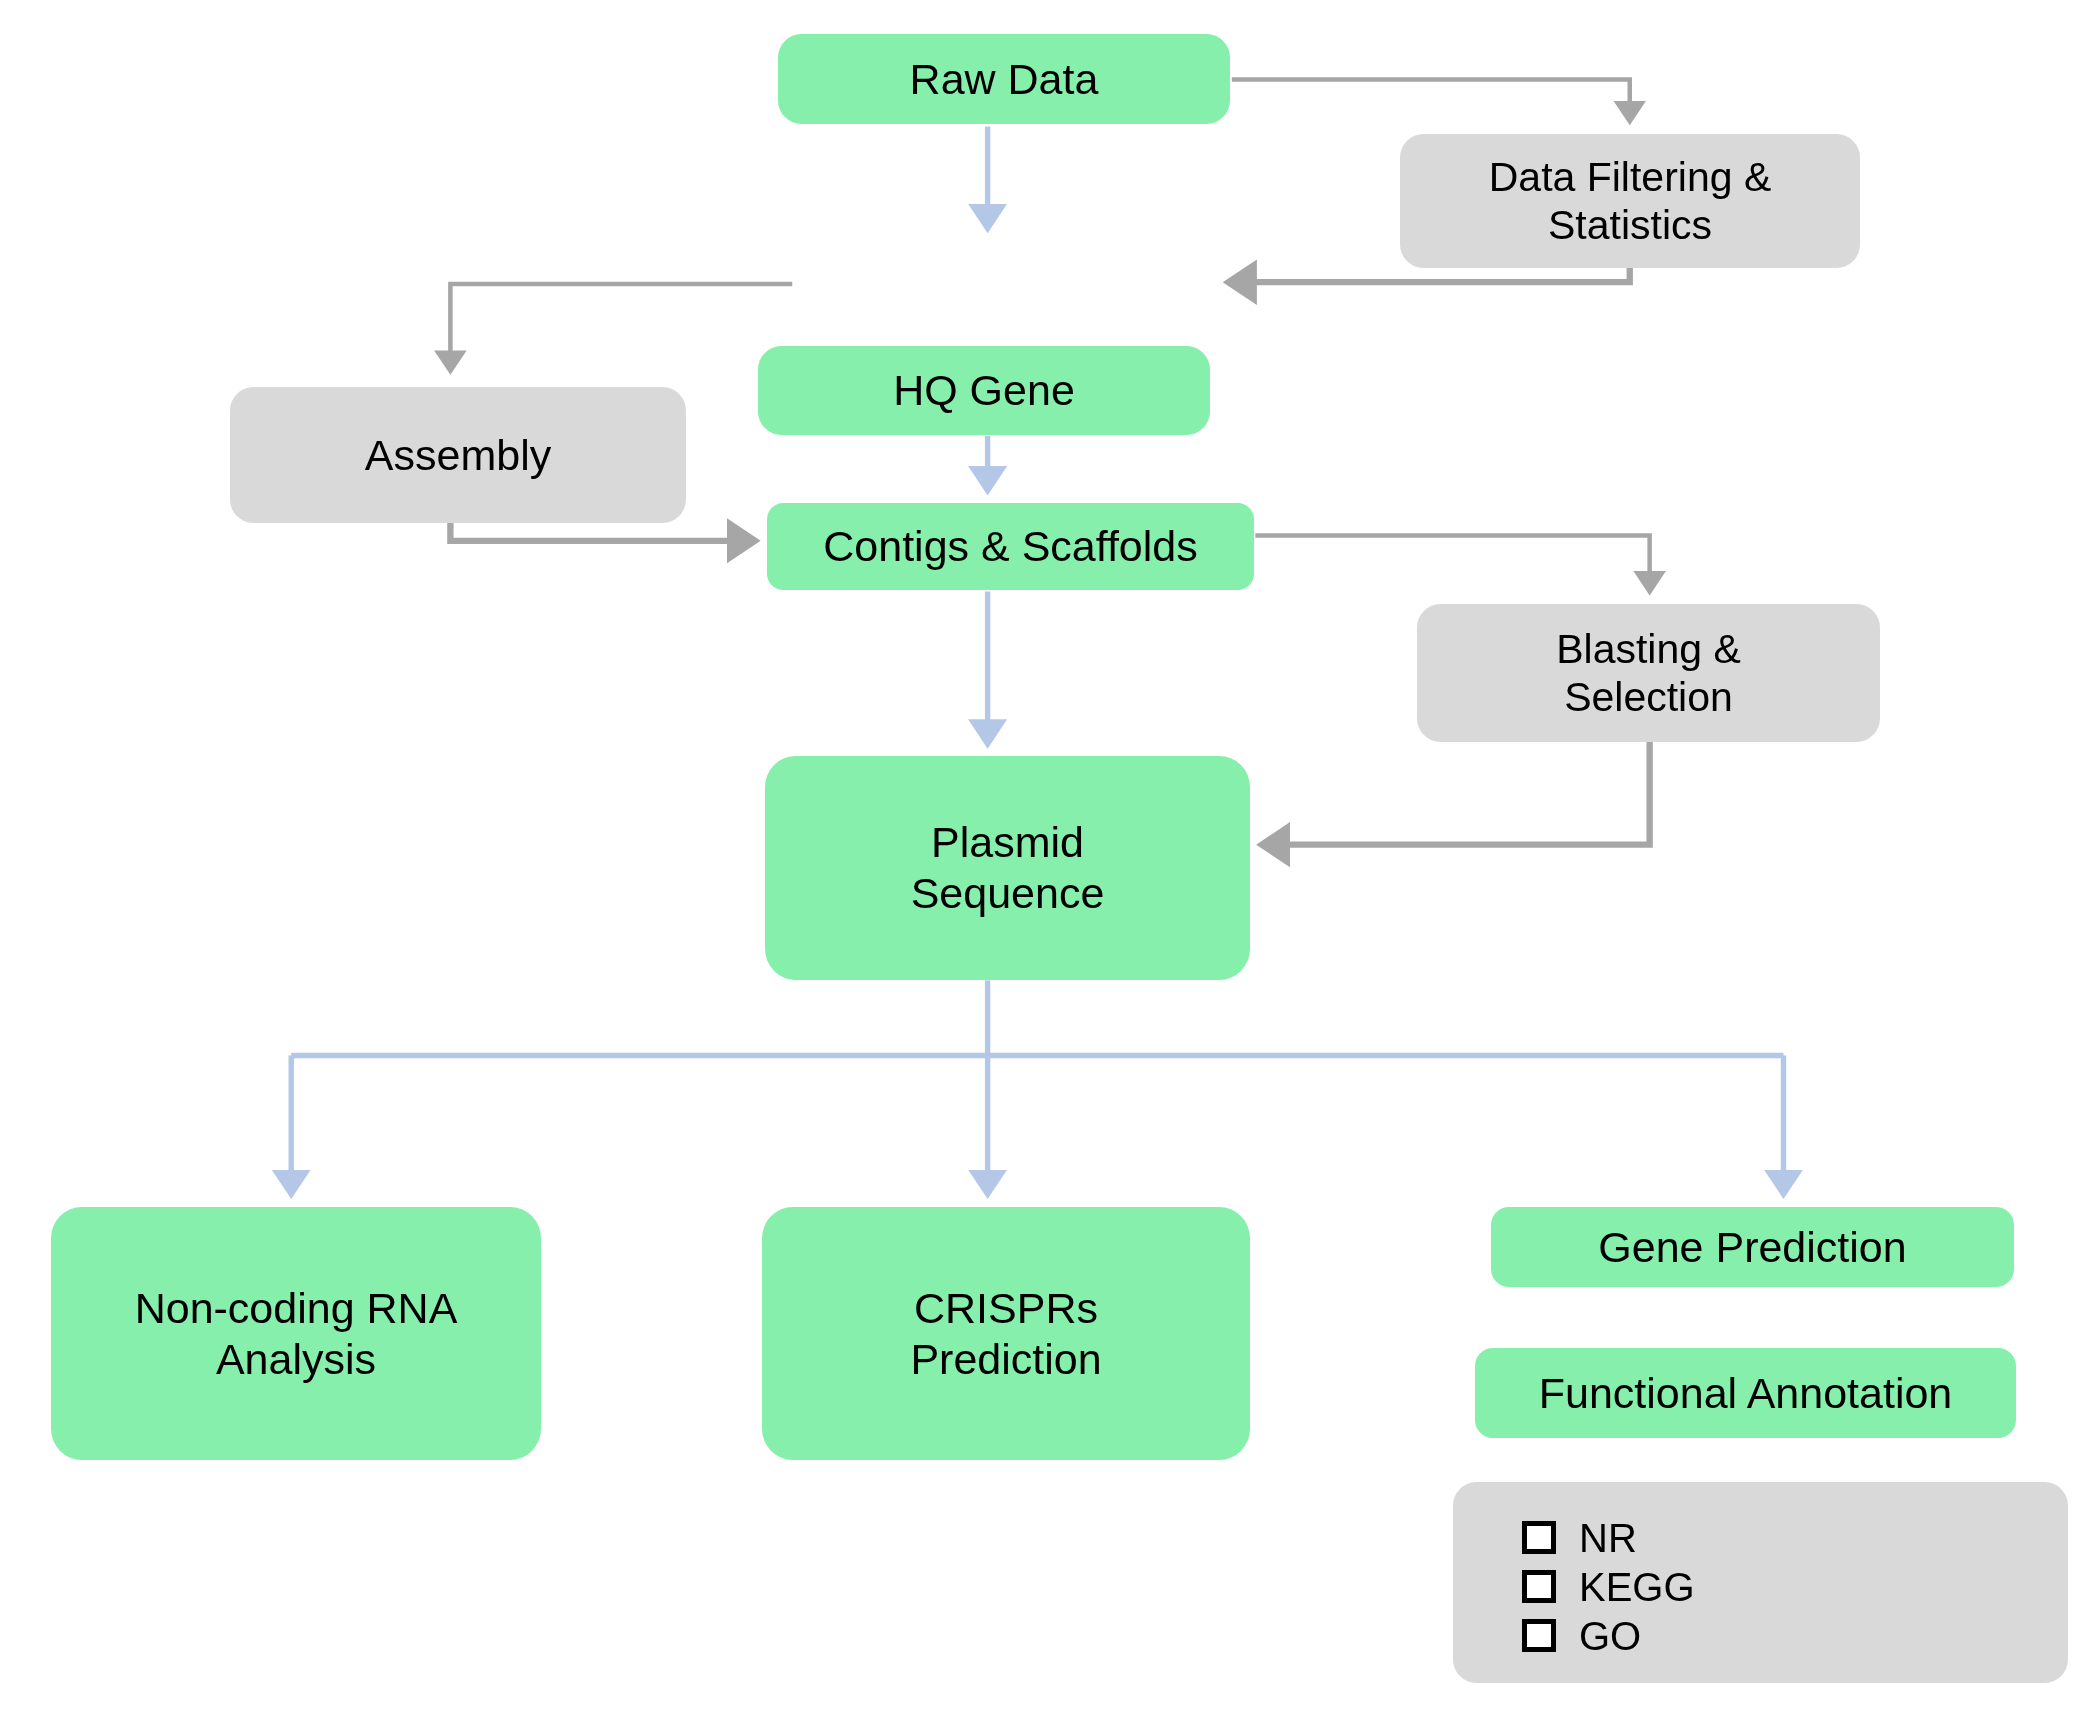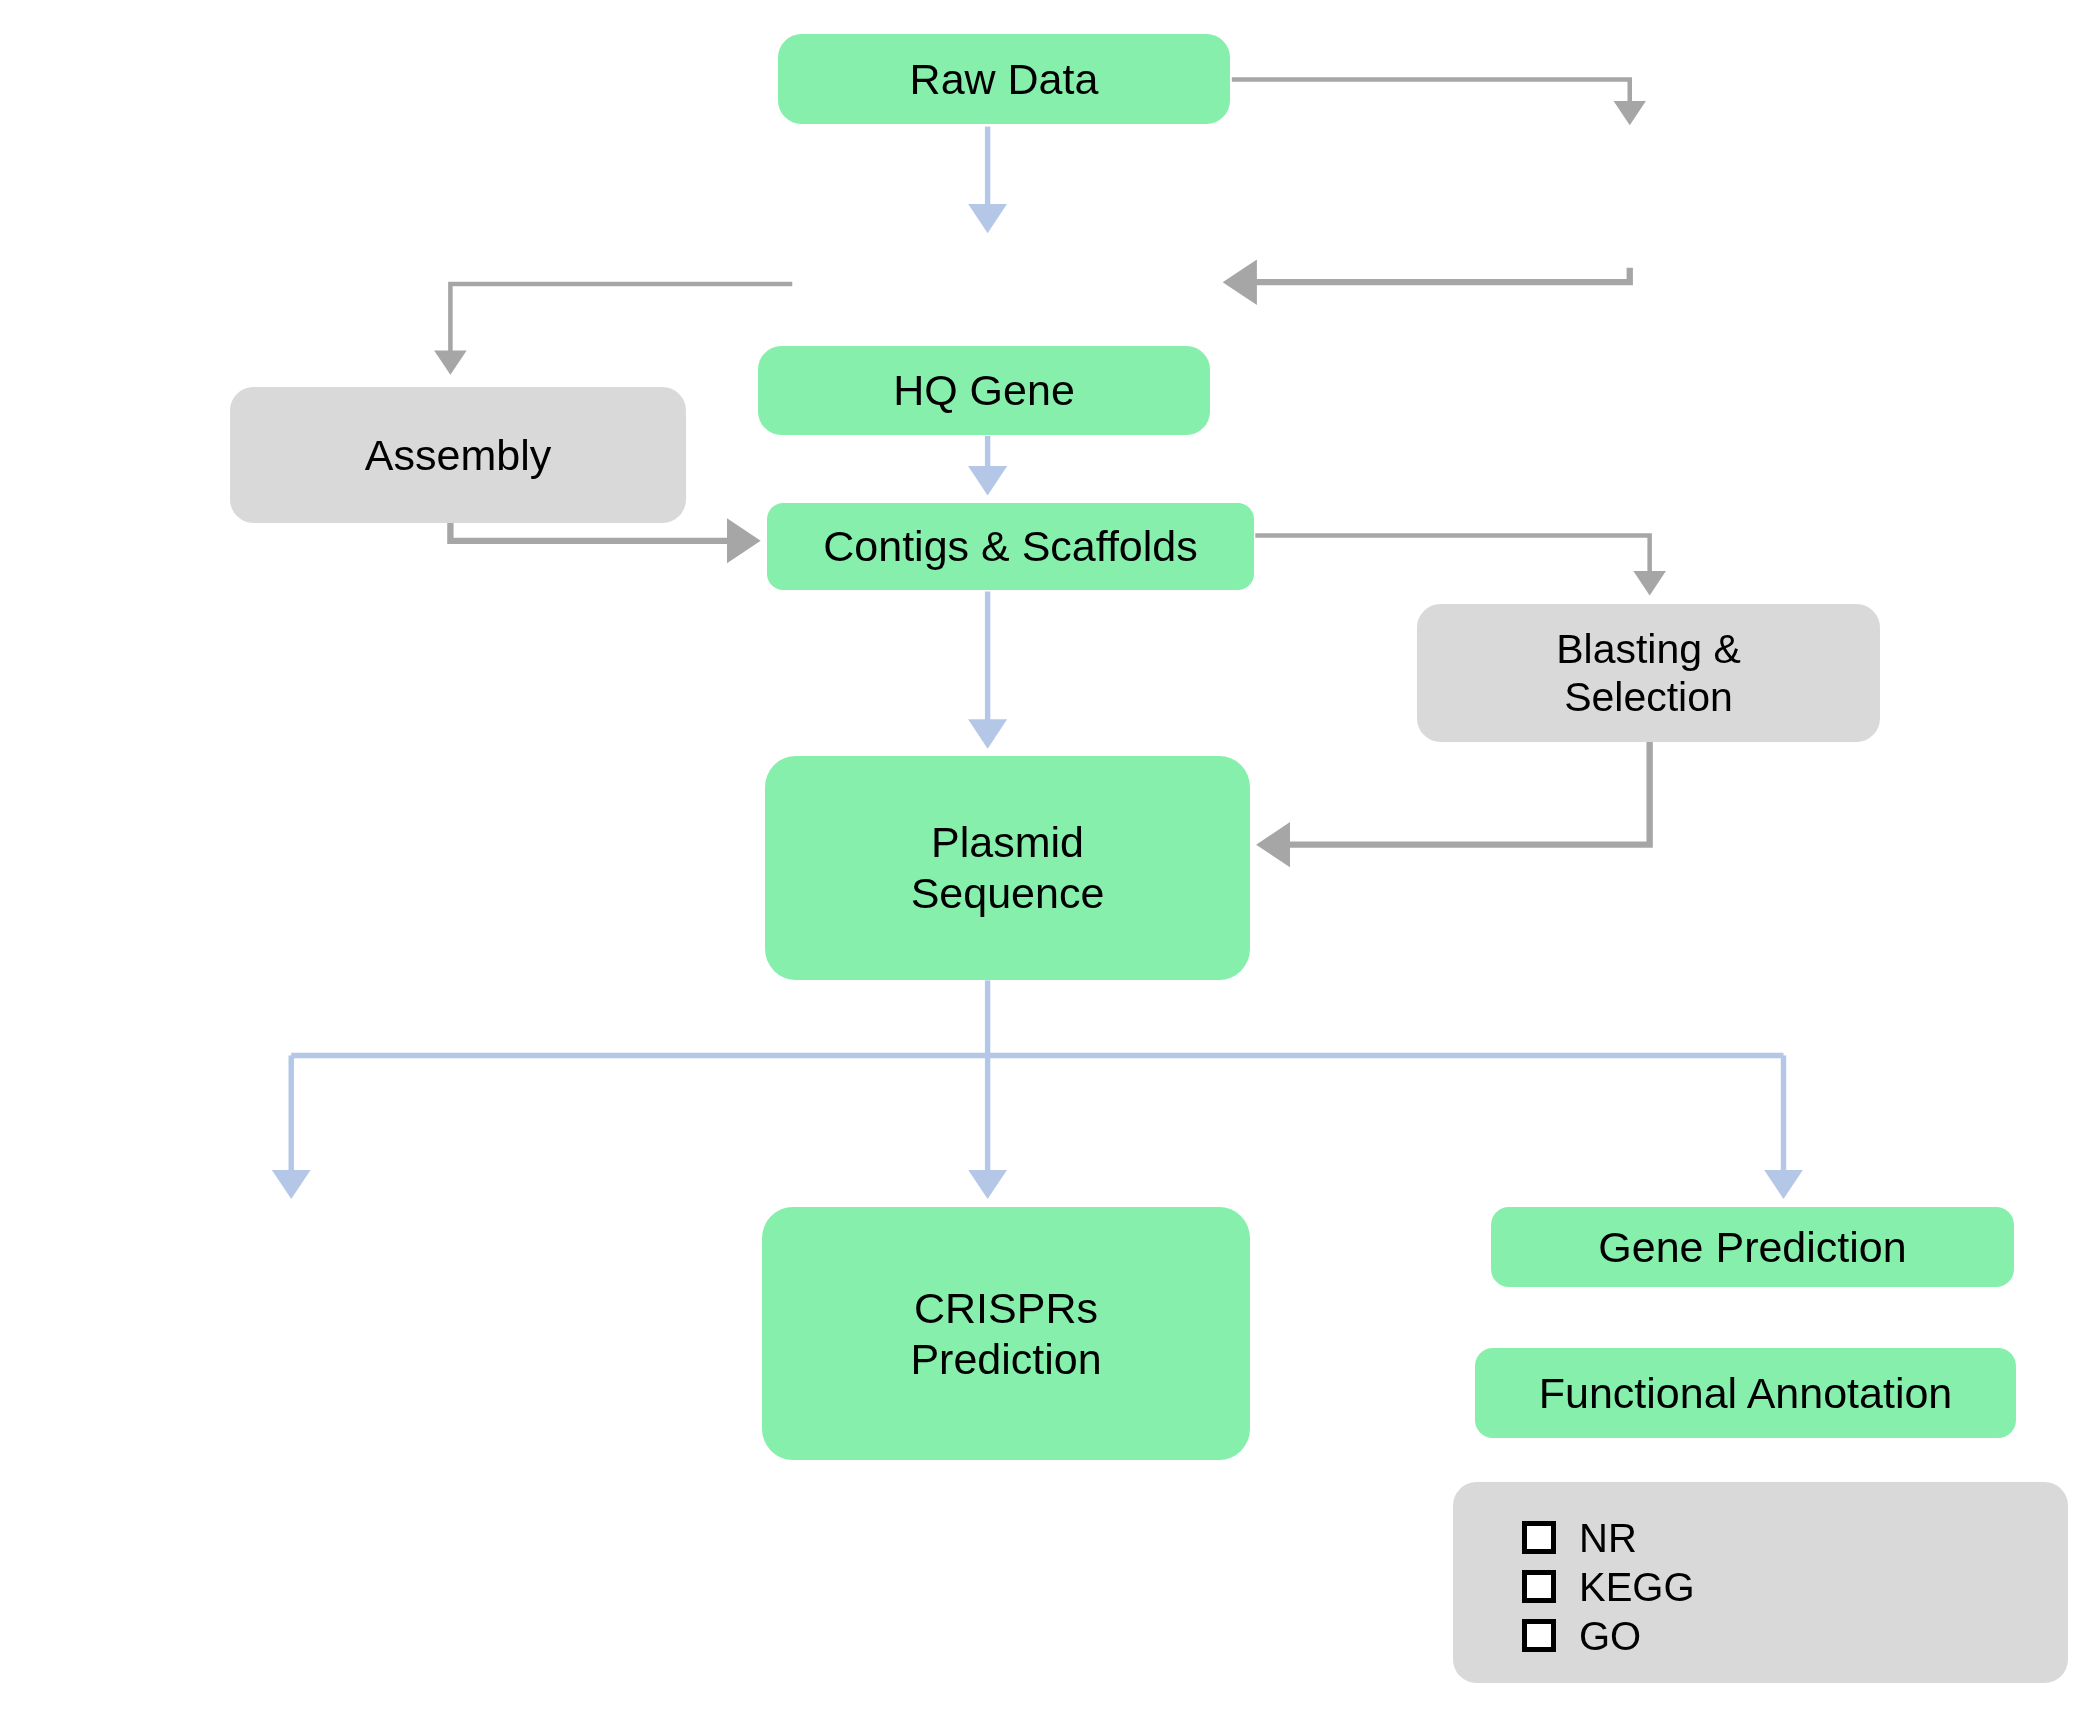--- a/index.html
+++ b/index.html
@@ -119,20 +119,24 @@
     <path d="M322,1167 L1972,1167" fill="none" stroke="#b4c7e7" stroke-width="6"></path>
     <path d="M322,1167 L322,1306" fill="none" stroke="#b4c7e7" stroke-width="6" marker-end="url(#ah-blue)"></path>
     <path d="M1092,1167 L1092,1306" fill="none" stroke="#b4c7e7" stroke-width="6" marker-end="url(#ah-blue)"></path>
     <path d="M1972,1167 L1972,1306" fill="none" stroke="#b4c7e7" stroke-width="6" marker-end="url(#ah-blue)"></path>
   </svg>
 
   <div class="node blue fs-big" style="left:778px; top:34px; width:452px; height:90px;">
     <span>Raw Data</span>
   </div>
 
+  <div class="node grey fs-med" style="left:1400px; top:134px; width:460px; height:134px;">
+    <span>Data Filtering &amp;
+Statistics</span>
+  </div>
 
   <div class="node blue fs-big" style="left:758px; top:346px; width:452px; height:89px;">
     <span>HQ Gene</span>
   </div>
 
   <div class="node grey fs-big" style="left:230px; top:387px; width:456px; height:136px;">
     <span>Assembly</span>
   </div>
 
   <div class="node blue fs-big" style="left:767px; top:503px; width:487px; height:87px; border-radius:16.3px;">
@@ -142,20 +146,24 @@
   <div class="node grey fs-med" style="left:1417px; top:604px; width:463px; height:138px;">
     <span>Blasting &amp;
 Selection</span>
   </div>
 
   <div class="node blue fs-big" style="left:765px; top:756px; width:485px; height:224px; border-radius:31px;">
     <span>Plasmid
 Sequence</span>
   </div>
 
+  <div class="node blue fs-big" style="left:51px; top:1207px; width:490px; height:253px; border-radius:31px;">
+    <span>Non-coding RNA
+Analysis</span>
+  </div>
 
   <div class="node blue fs-big" style="left:762px; top:1207px; width:488px; height:253px; border-radius:31px;">
     <span>CRISPRs
 Prediction</span>
   </div>
 
   <div class="node blue fs-big" style="left:1491px; top:1207px; width:523px; height:80px; border-radius:18px;">
     <span>Gene Prediction</span>
   </div>
 

